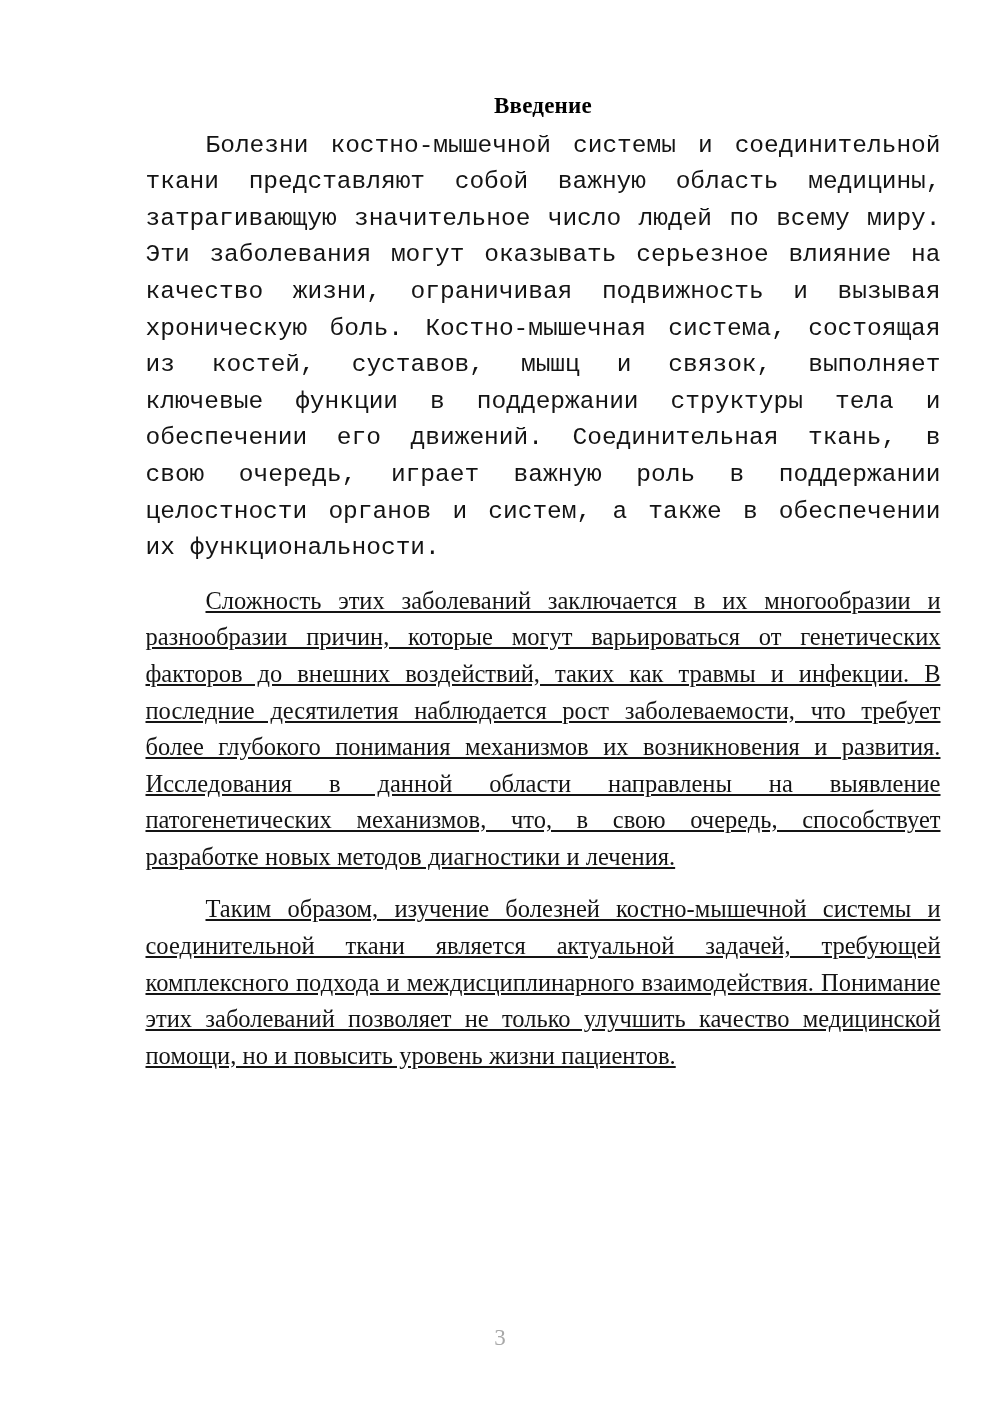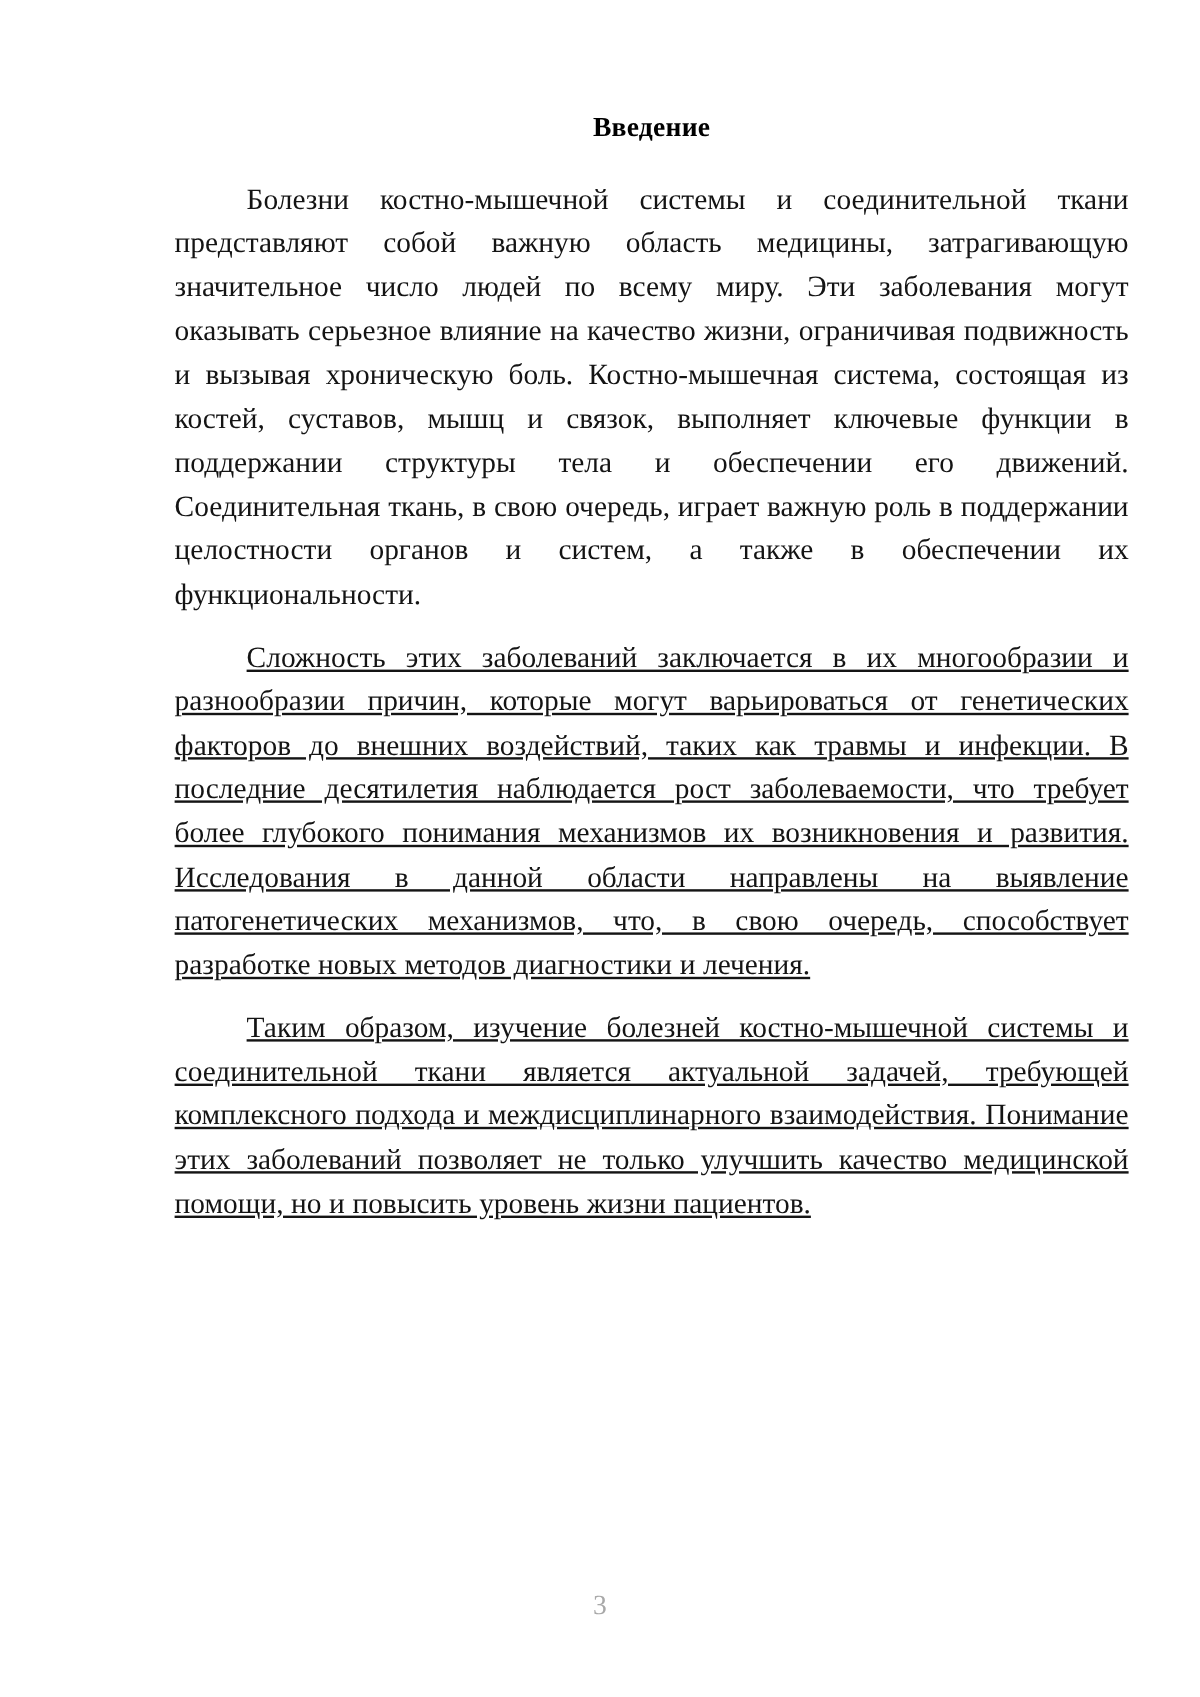--- a/index.html
+++ b/index.html
@@ -46,21 +46,22 @@
     line-height: 36.6px;
     text-align: justify;
     text-justify: inter-word;
     text-indent: 60px;
     color: #141414;
     hyphens: none;
     word-spacing: 0.2px;
   }
 
   .para-first {
-    margin-top: 29px;
+    margin-top: 8px;
+    font-family: Liberation Mono, monospace;
   }
 
   .para-next {
     margin-top: 16px;
     text-decoration: underline;
   }
 
   .page-number {
     position: absolute;
     left: 0;

